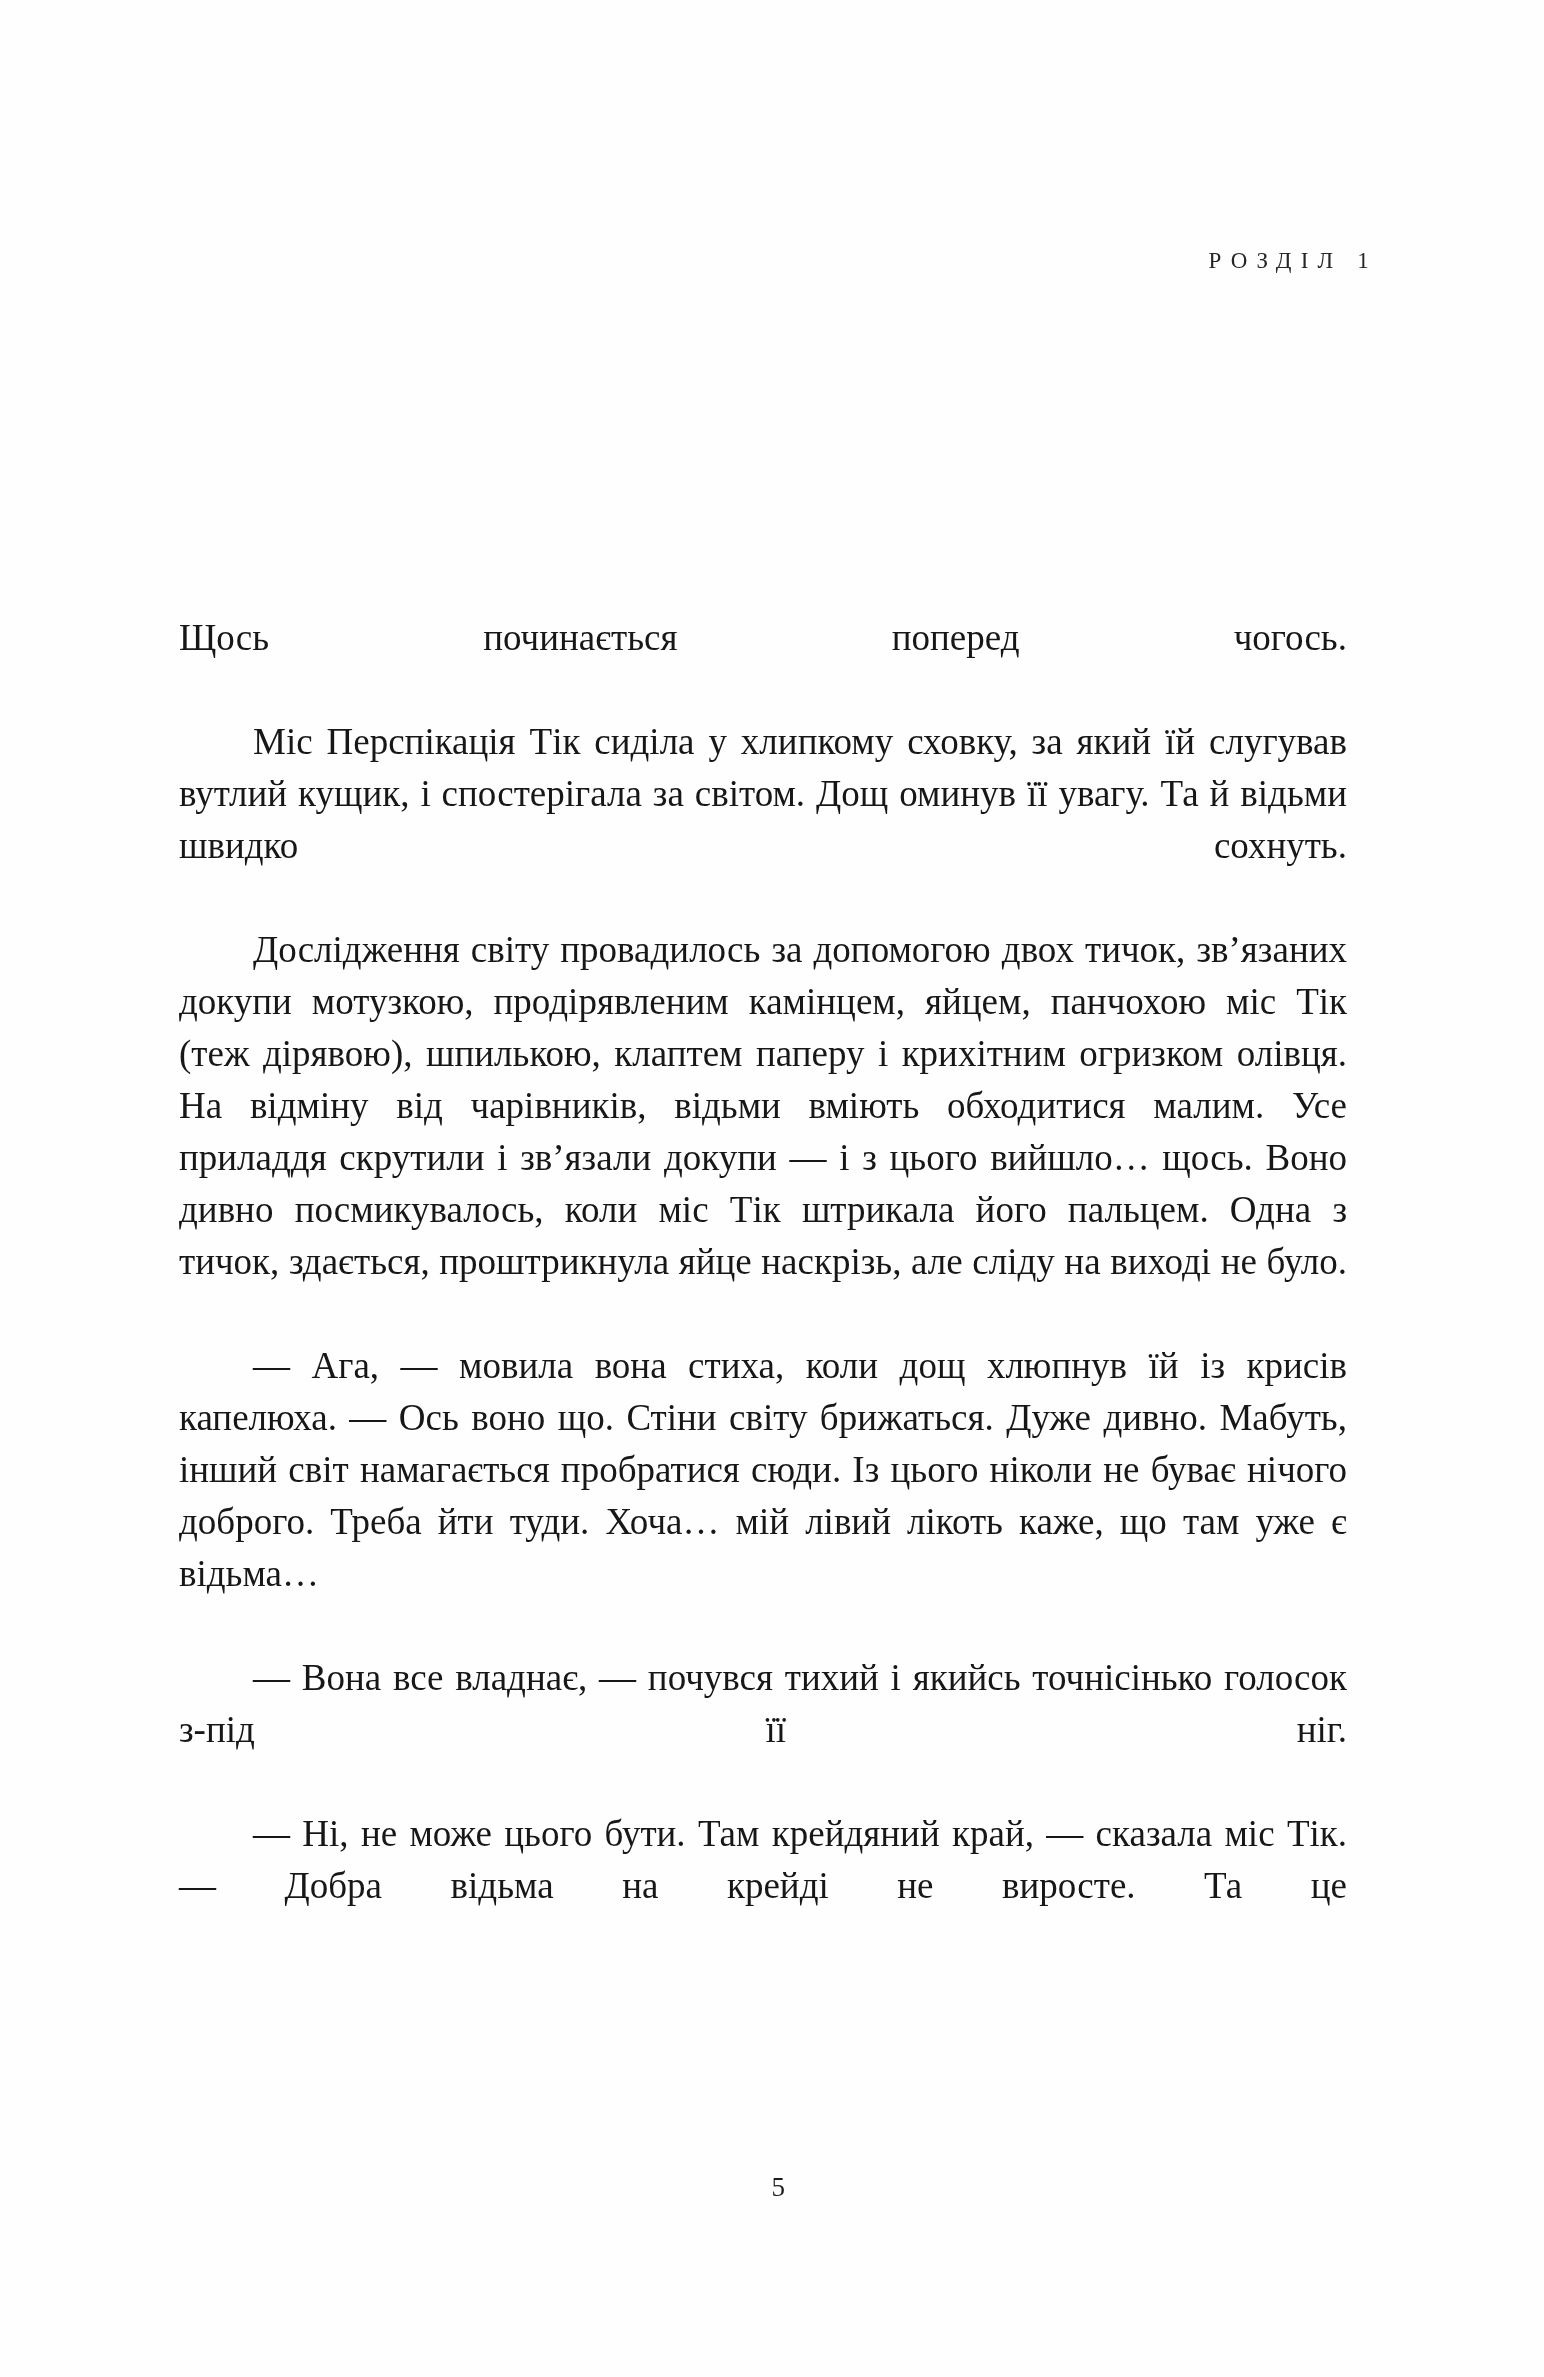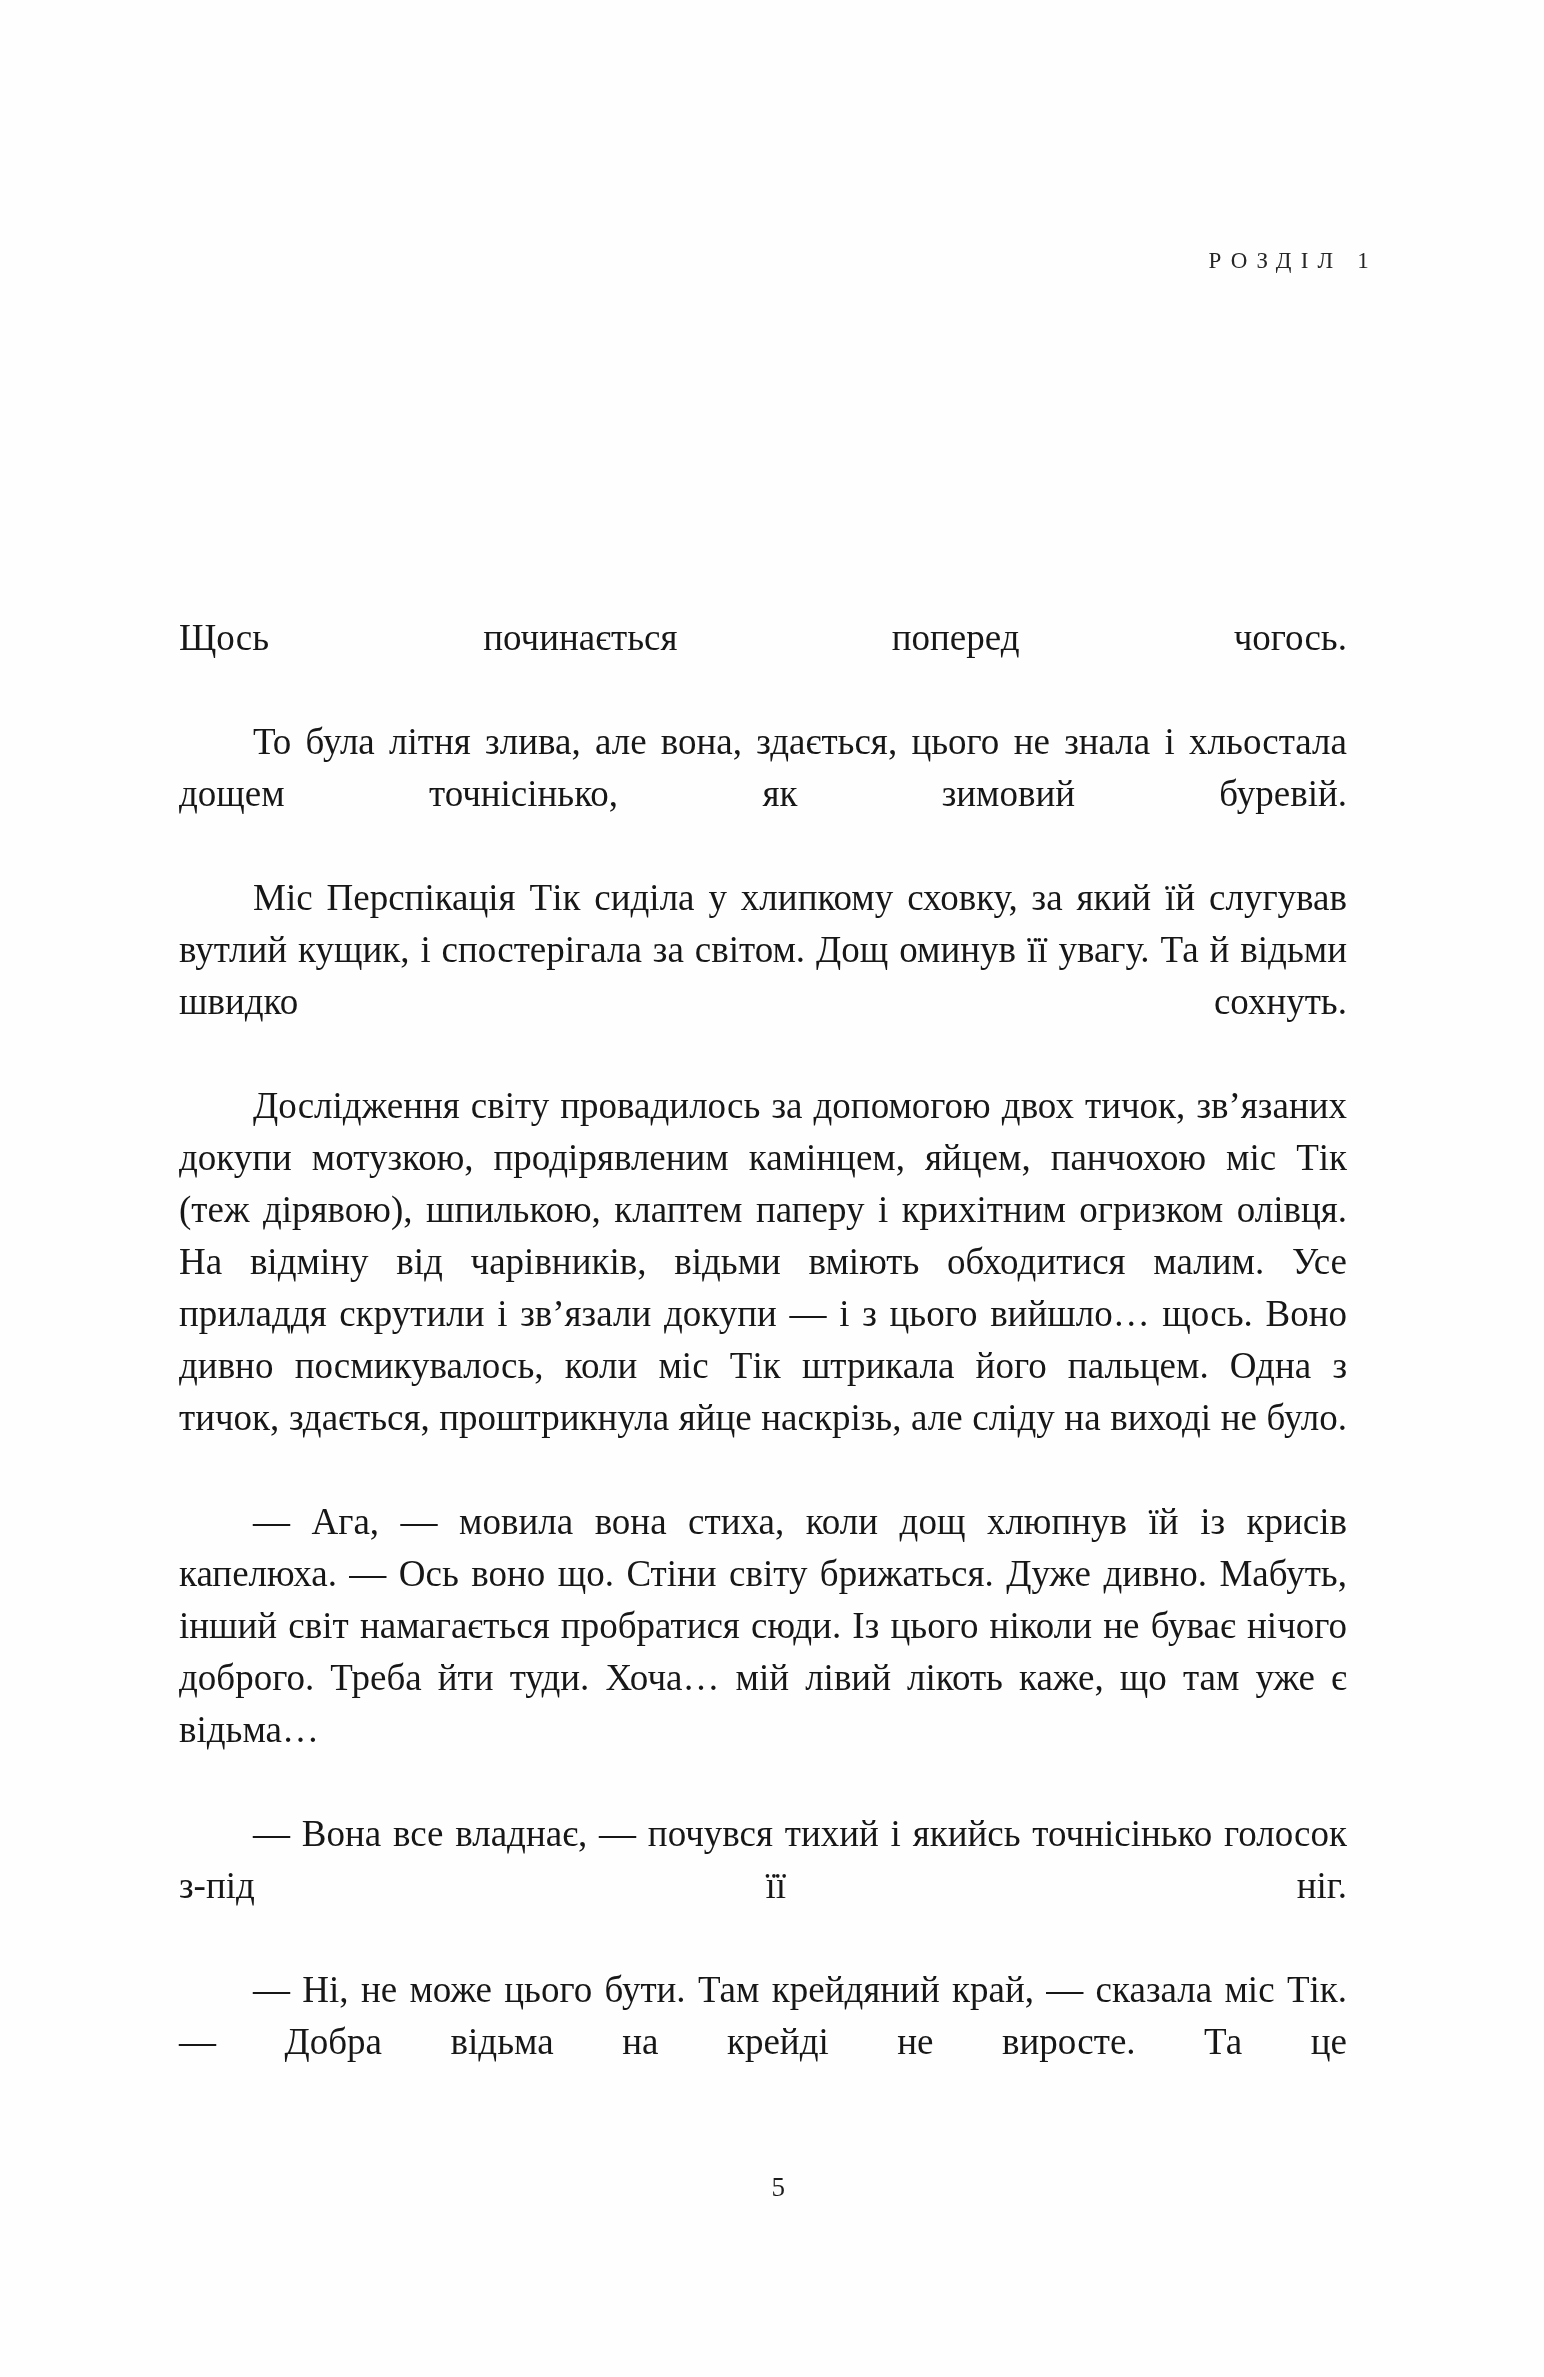--- a/index.html
+++ b/index.html
@@ -115,21 +115,20 @@
 
 <div class="page">
   <div class="column">
 
     <header class="chapter-head">
       <div class="chapter-label">РОЗДІЛ 1</div>
     </header>
 
     <section class="body-text">
       <p class="no-indent">Щось починається поперед чогось.</p>
-      <p>То була літня злива, але вона, здається, цього не знала і хльостала дощем точнісінько, як зимовий буревій.</p>
       <p>Міс Перспікація Тік сиділа у хлипкому сховку, за який їй слугував вутлий кущик, і спостерігала за світом. Дощ оминув її увагу. Та й відьми швидко сохнуть.</p>
       <p>Дослідження світу провадилось за допомогою двох тичок, зв’язаних докупи мотузкою, продірявленим камінцем, яйцем, панчохою міс Тік (теж дірявою), шпилькою, клаптем паперу і крихітним огризком олівця. На відміну від чарівників, відьми вміють обходитися малим. Усе приладдя скрутили і зв’язали докупи — і з цього вийшло… щось. Воно дивно посмикувалось, коли міс Тік штрикала його пальцем. Одна з тичок, здається, проштрикнула яйце наскрізь, але сліду на виході не було.</p>
       <p>— Ага, — мовила вона стиха, коли дощ хлюпнув їй із крисів капелюха. — Ось воно що. Стіни світу брижаться. Дуже дивно. Мабуть, інший світ намагається пробратися сюди. Із цього ніколи не буває нічого доброго. Треба йти туди. Хоча… мій лівий лікоть каже, що там уже є відьма…</p>
       <p>— Вона все владнає, — почувся тихий і якийсь точнісінько голосок з-під її ніг.</p>
       <p>— Ні, не може цього бути. Там крейдяний край, — сказала міс Тік. — Добра відьма на крейді не виросте. Та це</p>
     </section>
 
     <footer class="folio">5</footer>
 
   </div>

